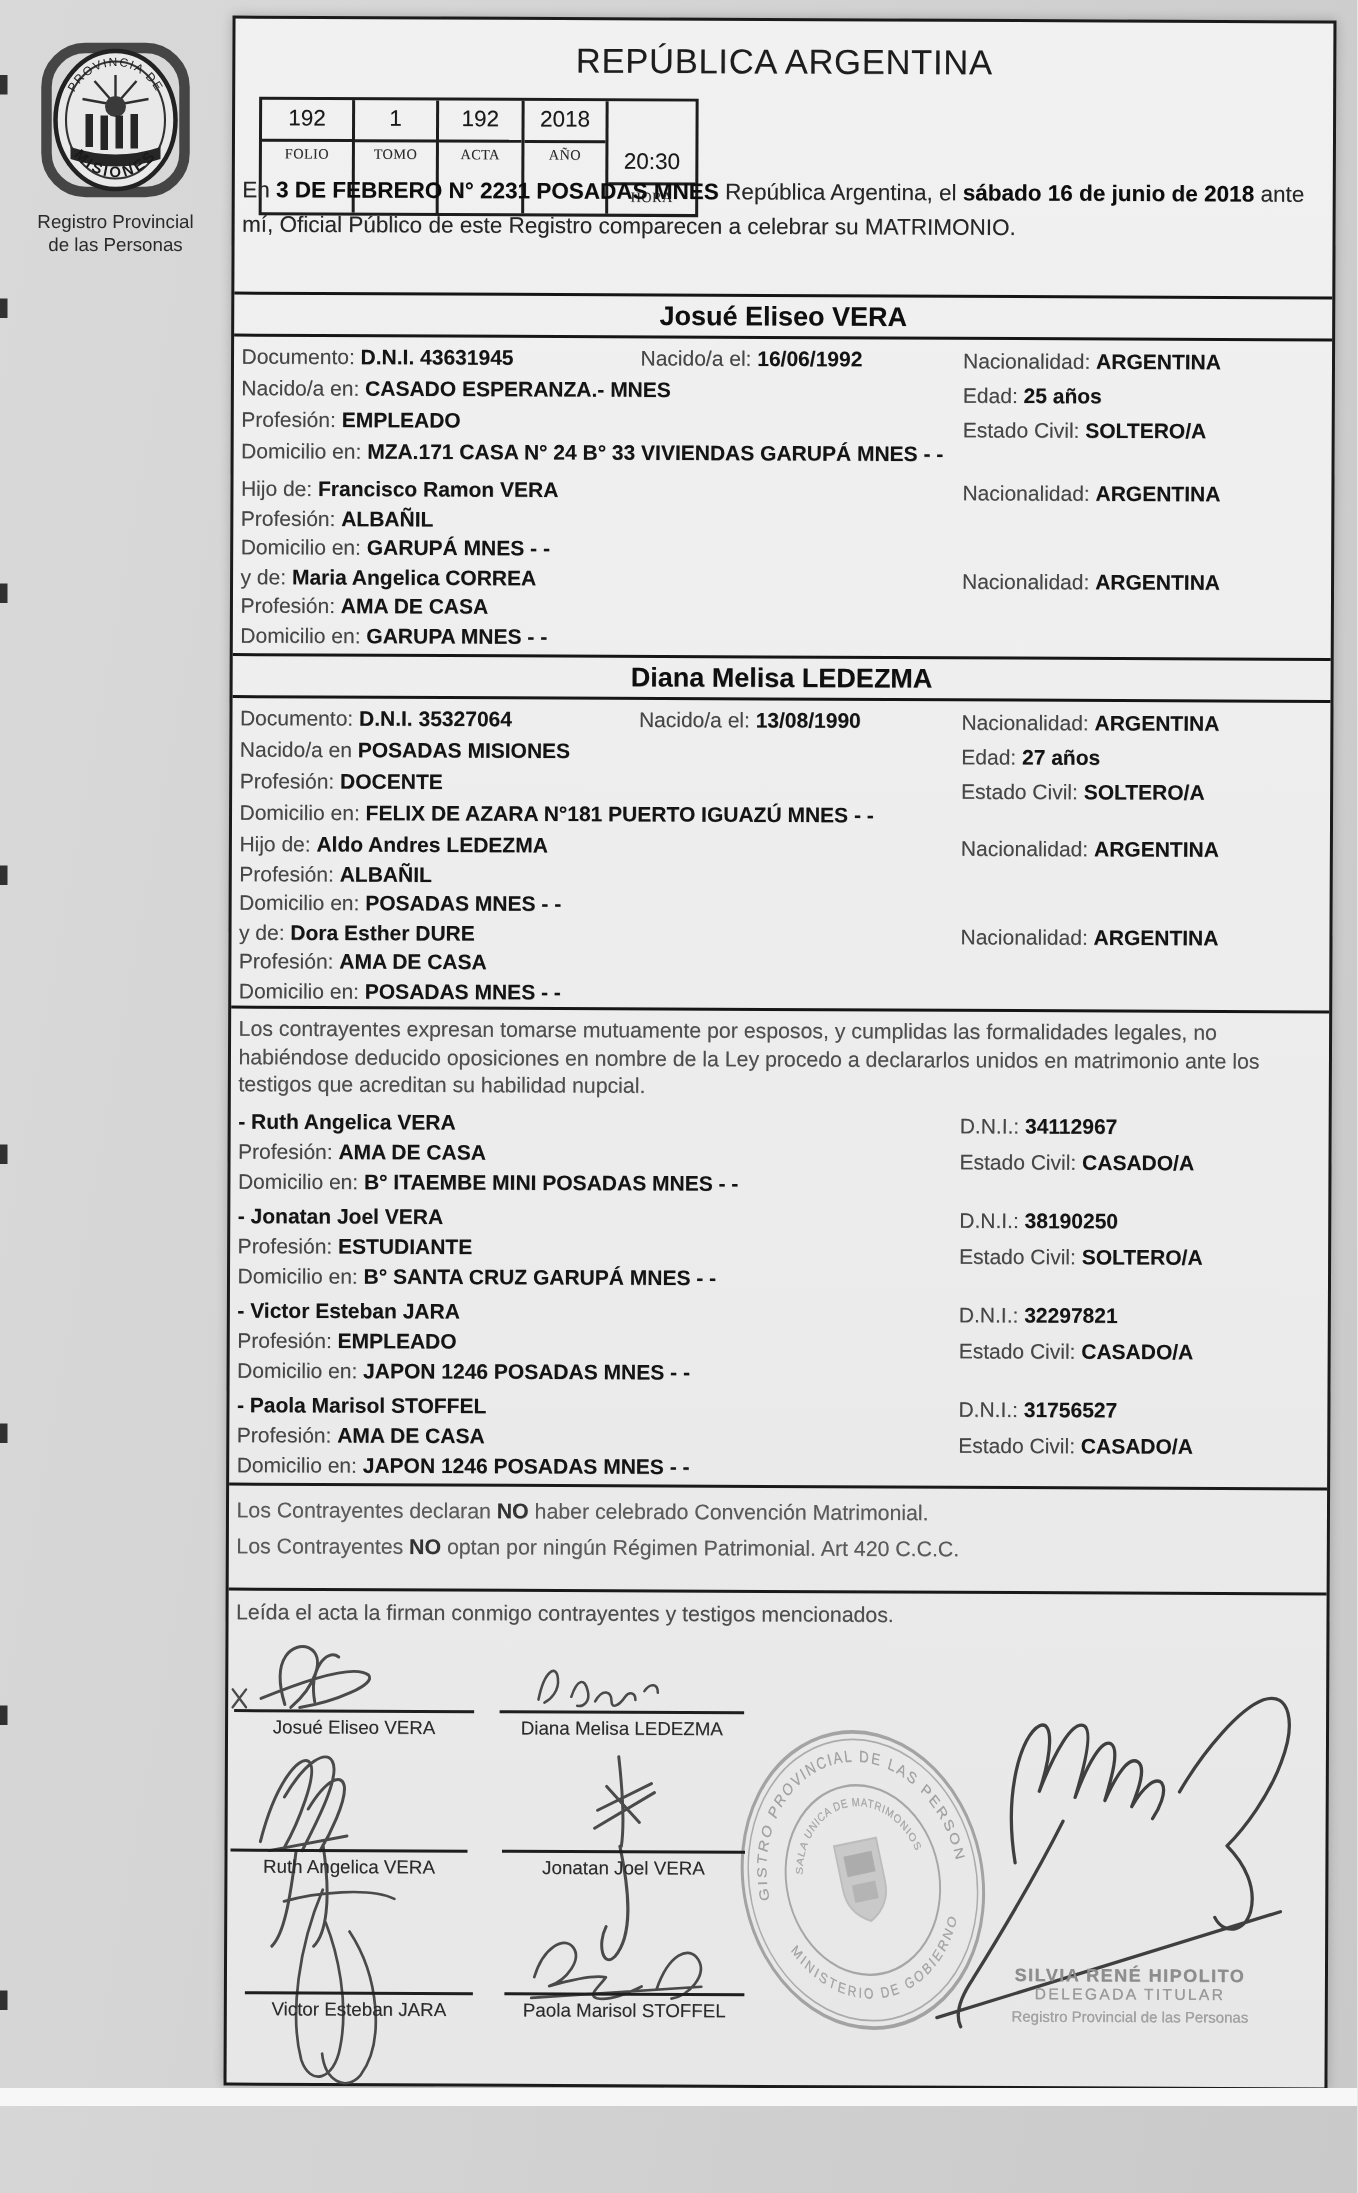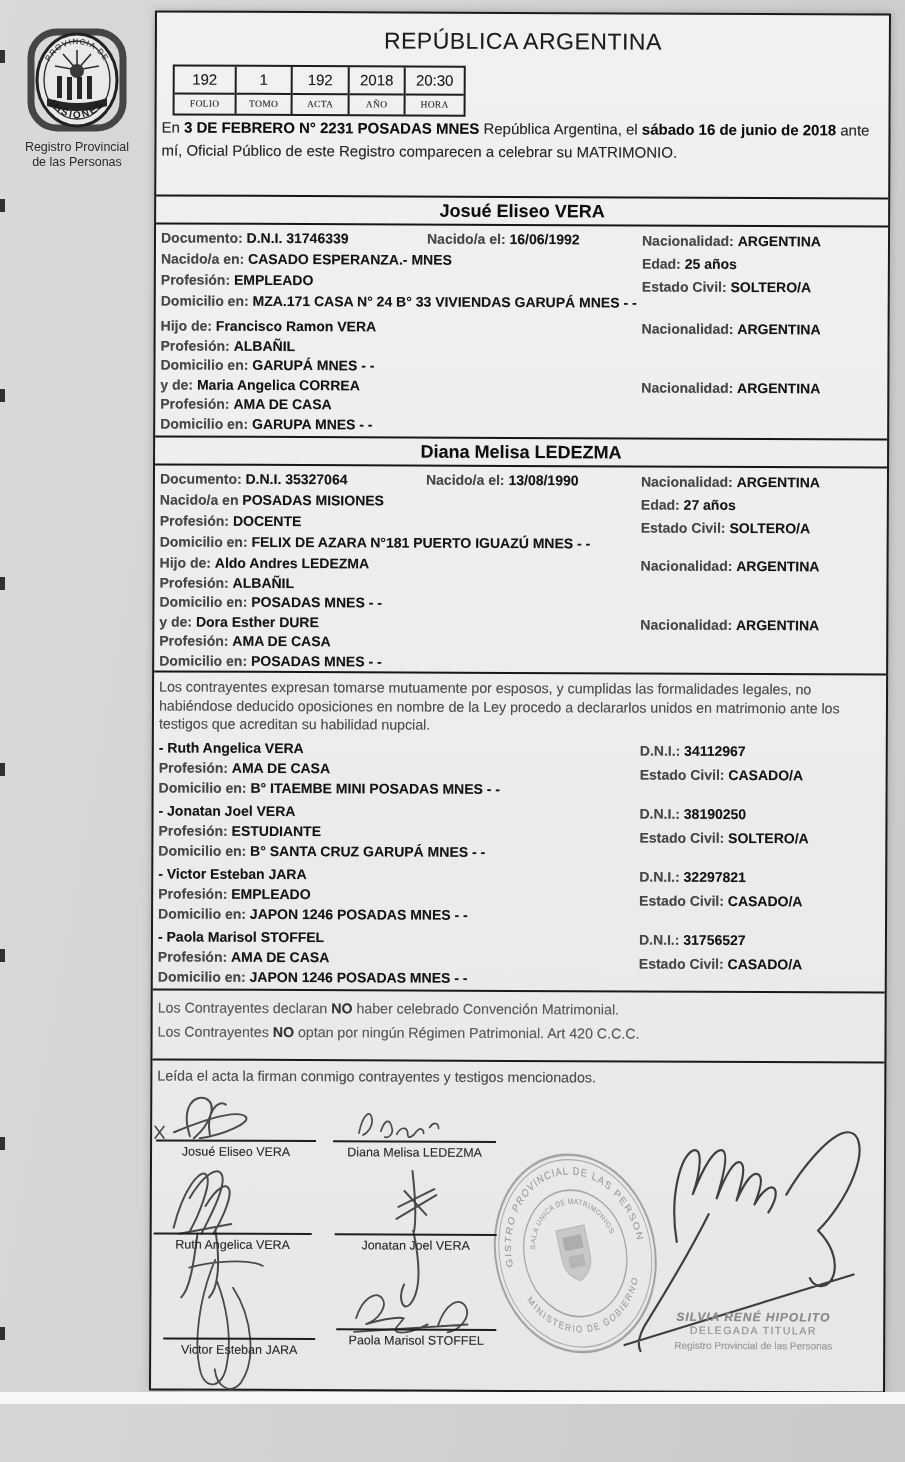--- a/index.html
+++ b/index.html
@@ -19,28 +19,28 @@
   .doc{
     position:absolute;left:152px;top:12px;width:736px;height:1380px;box-sizing:border-box;
     border:2px solid #1b1b1b;
     background:linear-gradient(180deg,#f1f1f1 0%,#ededed 45%,#e7e7e7 100%);
     transform:rotate(0.25deg);
     box-shadow:0 0 8px rgba(0,0,0,.22);
     color:#2c2c2c;
     text-shadow:0.2px 0.2px 0.4px rgba(50,50,50,.35);
     font-size:14px;
   }
-  .lbl{color:#464646;font-weight:700;}
+  .lbl{color:#464646;font-weight:400;}
   .val{color:#141414;font-weight:700;}
   
   .sec-header{position:relative;height:182px;}
   .doc-title{text-align:center;font-size:23px;letter-spacing:.5px;color:#1d1d1d;padding-top:14px;}
   .reg-table{position:absolute;left:16px;top:52px;display:grid;grid-template-columns:62px 56px 57px 56px 58px;border:2px solid #1d1d1d;}
   .reg-cell{border-right:2px solid #1d1d1d;text-align:center;}
-  .reg-cell:last-child{border-right:none;}
+  .reg-cell:last-child{border-right:none;margin-top:28px;}
   .reg-val{font-size:15px;height:26px;line-height:26px;border-bottom:2px solid #1d1d1d;color:#191919;}
   .reg-lbl{font-size:9.5px;height:19px;line-height:19px;letter-spacing:.3px;color:#2a2a2a;font-family:Liberation Serif, serif;}
   .act-box{position:absolute;right:12px;top:60px;border:2px solid #1d1d1d;padding:9px 20px;font-size:16px;letter-spacing:.5px;color:#1d1d1d;}
   .intro{position:absolute;left:5px;right:2px;top:104px;font-size:15px;line-height:22.5px;color:#262626;}
   .intro b{color:#0d0d0d;}
   
   .name-bar{border-top:2px solid #161616;border-bottom:2px solid #161616;height:26px;line-height:26px;text-align:center;font-weight:700;font-size:18px;color:#0f0f0f;}
   .details{position:relative;padding:3px 0 0 5px;height:86px;}
   .details.d1{height:86px;} .details.d2{height:82px;}
   .drow{line-height:21px;white-space:nowrap;}
@@ -60,21 +60,21 @@
   
   .decl{border-top:2px solid #1a1a1a;padding:5px 0 0 5px;height:63px;color:#5a5a5a;}
   .decl-row{line-height:24px;font-size:14.2px;}
   .decl-row b{color:#333;}
   .closing{border-top:2px solid #1a1a1a;padding:7px 0 0 5px;height:25px;color:#4d4d4d;font-size:14.2px;}
   
   .sig-area{position:relative;height:302px;}
   .sigline{position:absolute;border-top:2px solid #1e1e1e;text-align:center;padding-top:3px;font-size:12.5px;color:#2b2b2b;}
   .svg-overlay{position:absolute;inset:0;pointer-events:none;}
   .official-block{position:absolute;left:496px;top:215px;width:212px;text-align:center;pointer-events:none;}
-  .official-name{font-size:12px;font-weight:700;color:#8d8d8d;letter-spacing:1px;font-style:italic;}
+  .official-name{font-size:12px;font-weight:700;color:#8d8d8d;letter-spacing:1px;}
   .official-title{font-size:10.5px;color:#9a9a9a;letter-spacing:1.5px;margin-top:0;}
   .official-office{font-size:10px;color:#a2a2a2;margin-top:4px;}
   
   .white-strip{position:absolute;left:0;top:1392px;width:905px;height:12px;background:#f7f7f7;}
   .barcode-bar{position:absolute;left:0;top:1404px;width:905px;height:58px;background:#040404;display:flex;align-items:center;justify-content:center;}
   .barcode-text{color:#ececec;font-size:35px;letter-spacing:1px;}
 </style>
 </head>
 <body>
 
@@ -152,21 +152,21 @@
         <div class="reg-cell">
           <div class="reg-val">20:30</div>
           <div class="reg-lbl">HORA</div>
         </div>
       </div>
       <div class="intro"><span>En </span><b>3 DE FEBRERO N° 2231 POSADAS MNES</b><span> República Argentina, el </span><b>sábado 16 de junio de 2018</b><span> ante mí, Oficial Público de este Registro comparecen a celebrar su MATRIMONIO.</span></div>
     </div>
 
     <div class="name-bar">Josué Eliseo VERA</div>
     <div class="details d1">
-      <div class="drow"><span class="lbl">Documento:</span> <span class="val">D.N.I. 31746339</span></div>
+      <div class="drow"><span class="lbl">Documento:</span> <span class="val">D.N.I. 43631945</span></div>
       <div class="drow"><span class="lbl">Nacido/a en:</span> <span class="val">CASADO ESPERANZA.- MNES</span></div>
       <div class="drow"><span class="lbl">Profesión:</span> <span class="val">EMPLEADO</span></div>
       <div class="drow"><span class="lbl">Domicilio en:</span> <span class="val">MZA.171 CASA N° 24 B° 33 VIVIENDAS GARUPÁ MNES - -</span></div>
       <div class="mid-field"><span class="lbl">Nacido/a el:</span> <span class="val">16/06/1992</span></div>
       <div class="rcol3">
         <div><span class="lbl">Nacionalidad:</span> <span class="val">ARGENTINA</span></div>
         <div><span class="lbl">Edad:</span> <span class="val">25 años</span></div>
         <div><span class="lbl">Estado Civil:</span> <span class="val">SOLTERO/A</span></div>
       </div>
     </div>
@@ -282,21 +282,21 @@
           <path stroke-width="1.8" d="M64,168 C 48,206 42,252 50,282 C 56,300 72,296 76,274 C 82,244 74,210 66,190 M 38,176 C 58,170 96,166 112,174 M 82,196 C 102,226 106,270 90,292 C 80,304 66,296 64,278"></path>
           <path stroke-width="1.8" d="M206,226 C 212,206 226,198 232,206 C 238,214 228,228 216,232 C 230,228 246,224 254,226 C 248,234 242,238 248,240 C 256,242 270,236 278,232 M 288,234 C 296,210 310,204 316,214 C 322,224 310,238 298,240 M 204,240 L 318,232"></path>
           <path stroke-width="2.2" stroke="#3f3f3f" d="M528,148 C 520,100 532,62 544,56 C 554,52 552,76 544,100 C 554,74 566,52 574,56 C 580,60 574,84 568,104 C 576,82 586,64 592,68 C 598,72 592,92 588,106 C 596,88 604,76 610,80 C 616,84 610,100 606,110 C 614,96 622,90 626,94 C 630,100 624,112 620,118 M638,100 C 654,72 678,44 694,38 C 712,32 716,54 706,80 C 698,102 682,124 670,136 C 682,148 690,164 686,180 C 682,194 668,196 662,184 M560,120 C 540,160 516,200 500,226 C 492,238 488,250 492,258 M476,252 L 706,180"></path>
         </g>
       </svg>
 
       <div class="sigline" style="left:4px;top:47px;width:160px">Josué Eliseo VERA</div>
       <div class="sigline" style="left:181px;top:47px;width:163px">Diana Melisa LEDEZMA</div>
       <div class="sigline" style="left:2px;top:140px;width:158px">Ruth Angelica VERA</div>
       <div class="sigline" style="left:183px;top:140px;width:162px">Jonatan Joel  VERA</div>
-      <div class="sigline" style="left:12px;top:245px;width:152px">Victor Esteban JARA</div>
+      <div class="sigline" style="left:12px;top:235px;width:152px">Victor Esteban JARA</div>
       <div class="sigline" style="left:185px;top:235px;width:160px">Paola Marisol STOFFEL</div>
 
       <div class="official-block">
         <div class="official-name">SILVIA RENÉ HIPOLITO</div>
         <div class="official-title">DELEGADA TITULAR</div>
         <div class="official-office">Registro Provincial de las Personas</div>
       </div>
     </div>
   </div>
 

